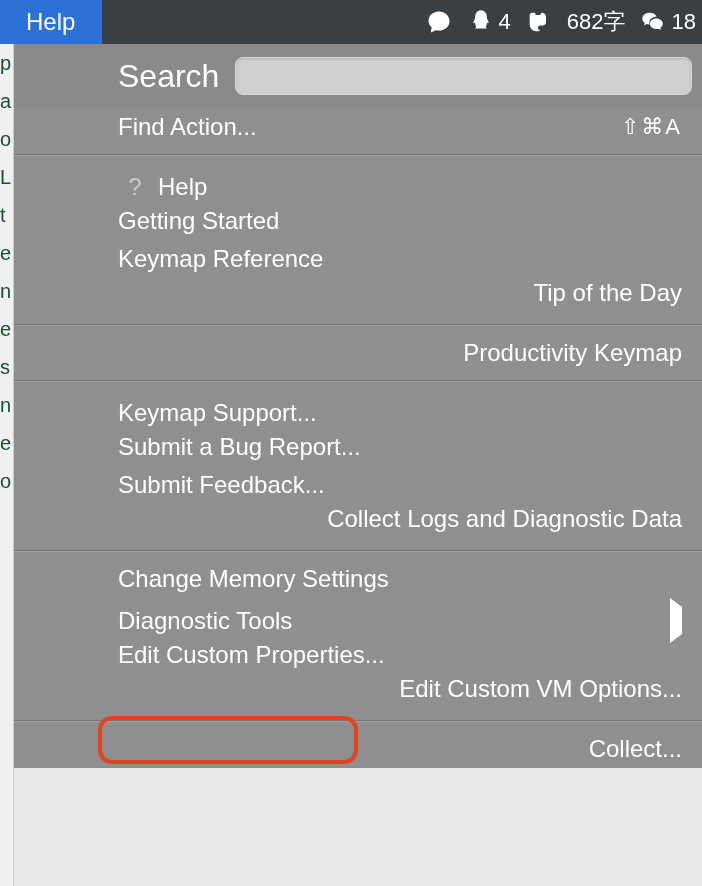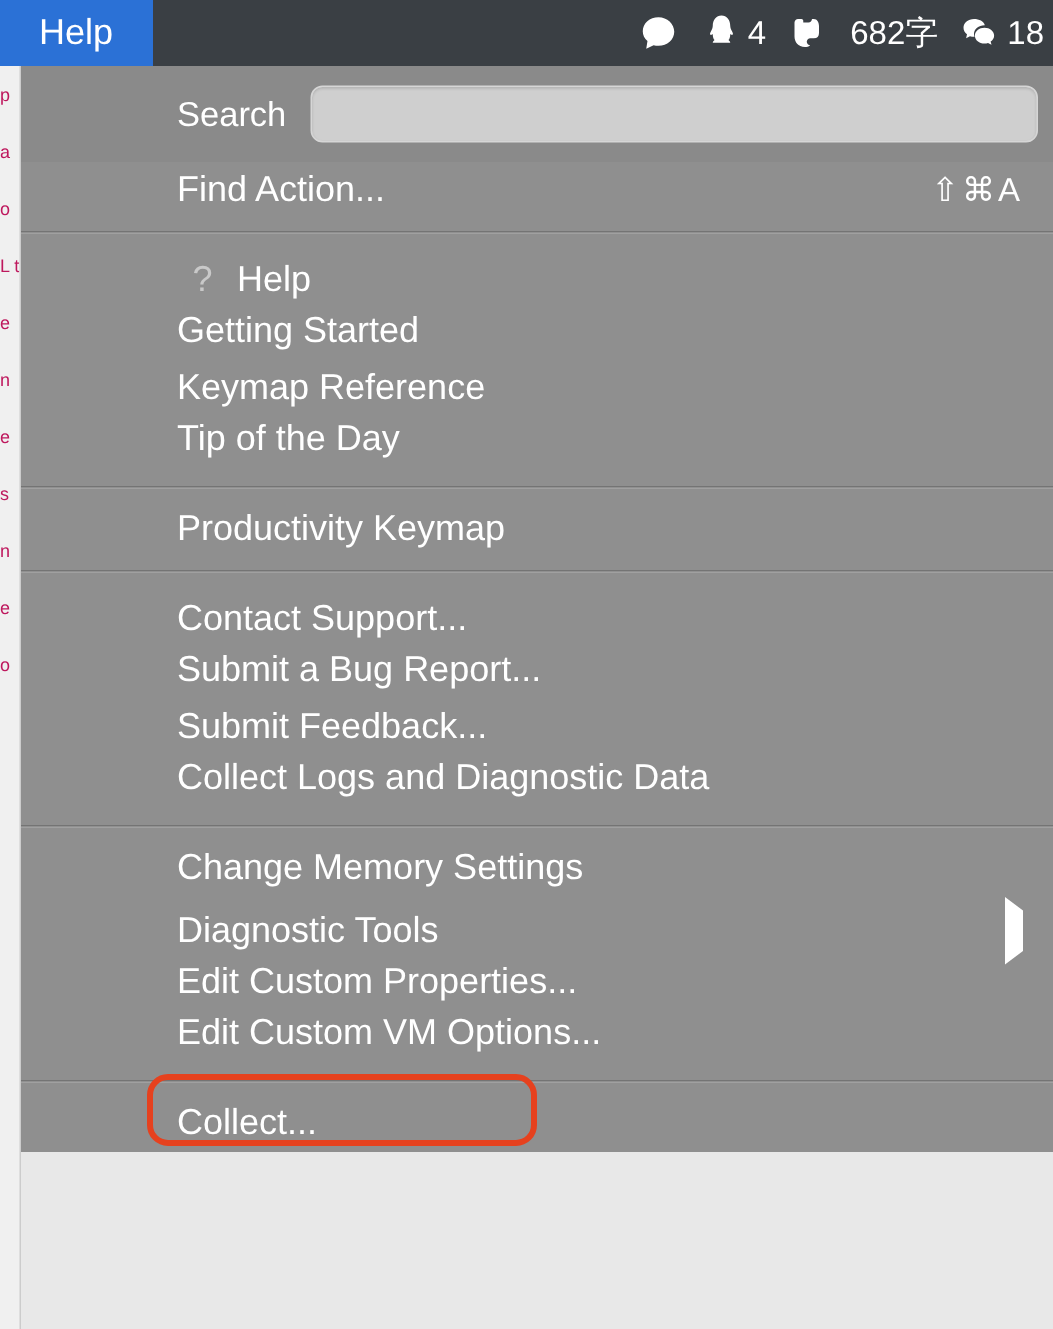--- a/index.html
+++ b/index.html
@@ -15,22 +15,22 @@
       overflow: hidden;
       position: relative;
     }
     .left-sliver {
       position: absolute;
       left: 0;
       top: 44px;
       width: 14px;
       height: calc(100% - 44px);
       background: #f0f0f0;
-      color: #be185d;
-      font-size: 12px;
+      color: #14532d;
+      font-size: 20px;
       line-height: 38px;
       overflow: hidden;
       border-right: 1px solid #ccc;
     }
     .menubar {
       position: absolute;
       top: 0;
       left: 0;
       width: 702px;
       height: 44px;
@@ -76,21 +76,21 @@
       color: #fff;
     }
     .search-row {
       display: flex;
       align-items: center;
       height: 64px;
       padding: 0 10px 0 104px;
       background: #8a8a8a;
     }
     .search-label {
-      font-size: 23px;
+      font-size: 32px;
       color: #fff;
       margin-right: 16px;
     }
     .search-input {
       flex: 1;
       height: 38px;
       border-radius: 8px;
       border: 1px solid #d6d6d6;
       background: #cfcfcf;
       padding: 0 12px;
@@ -134,20 +134,21 @@
       background: linear-gradient(#6f6f6f, #9a9a9a);
       border-top: 1px solid #747474;
       border-bottom: 1px solid #a0a0a0;
       margin: 8px 0;
     }
     .group-top {
       padding-top: 8px;
     }
     .group-bottom {
       padding-bottom: 8px;
+      justify-content: flex-end;
     }
     .highlight-box {
       position: absolute;
       border: 4px solid #e6411e;
       border-radius: 14px;
       pointer-events: none;
     }
     .icon-svg {
       width: 28px;
       height: 28px;
@@ -232,21 +233,21 @@
 
   <div class="separator"></div>
 
   <div class="menu-item group-top group-bottom">
     <span class="item-label">Productivity Keymap</span>
   </div>
 
   <div class="separator"></div>
 
   <div class="menu-item group-top">
-    <span class="item-label">Contact Support...</span>
+    <span class="item-label">Keymap Support...</span>
   </div>
   <div class="menu-item">
     <span class="item-label">Submit a Bug Report...</span>
   </div>
   <div class="menu-item">
     <span class="item-label">Submit Feedback...</span>
   </div>
   <div class="menu-item group-bottom">
     <span class="item-label">Collect Logs and Diagnostic Data</span>
   </div>

